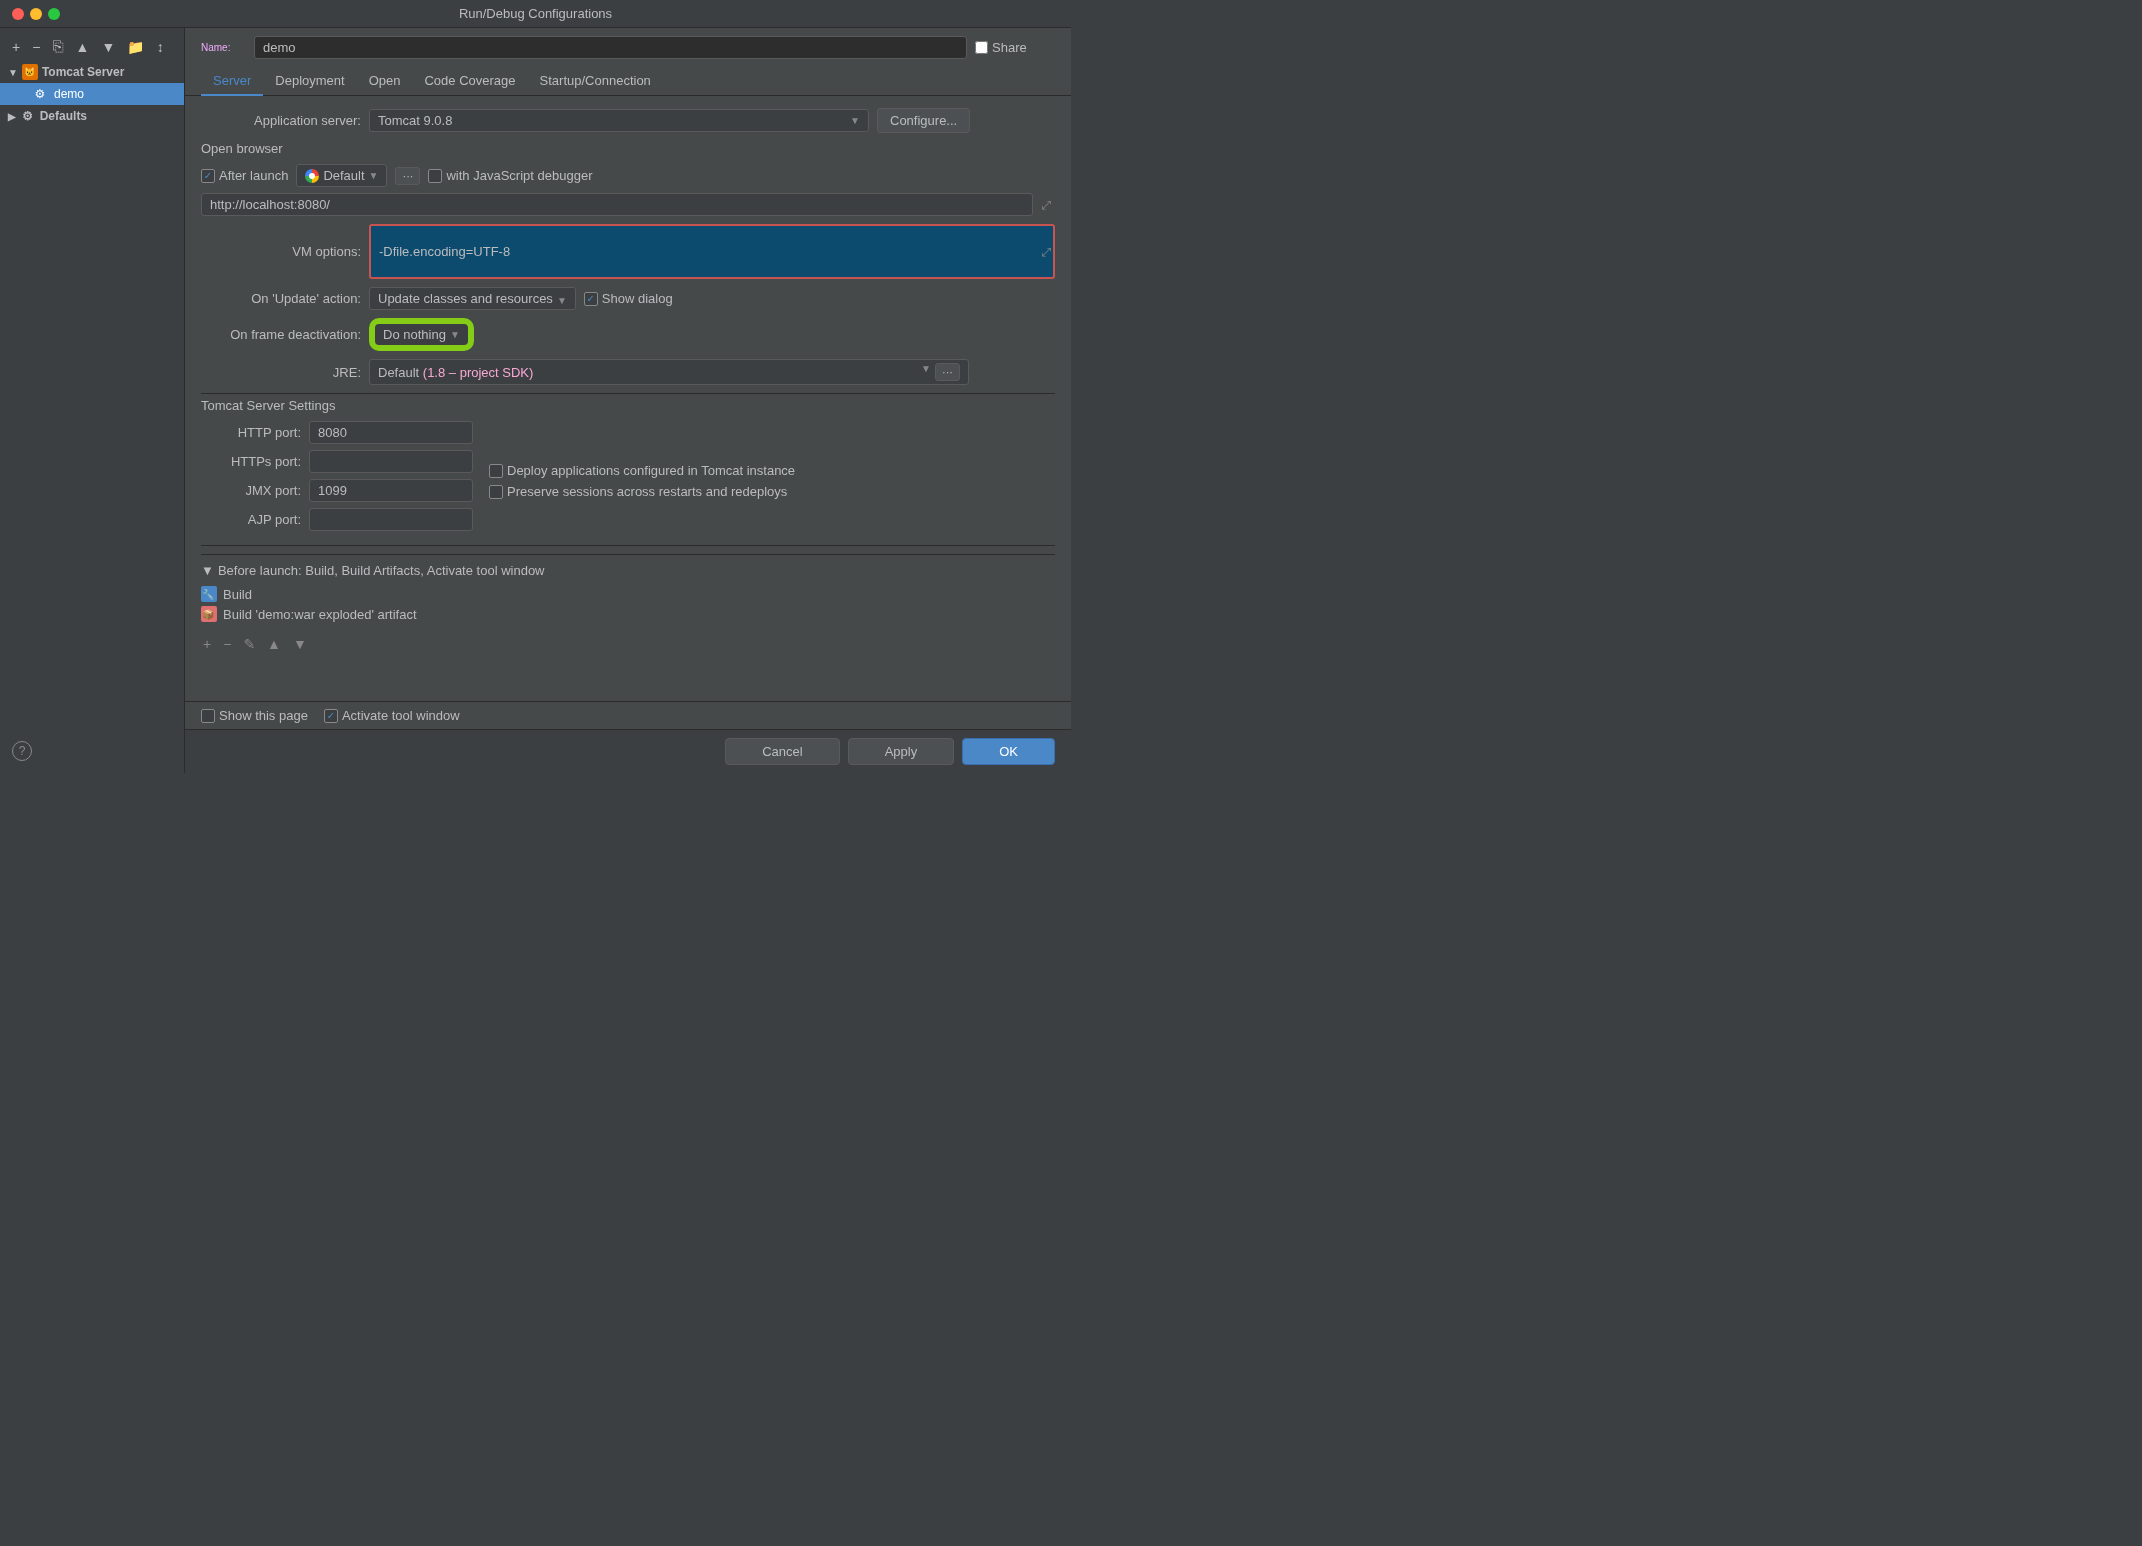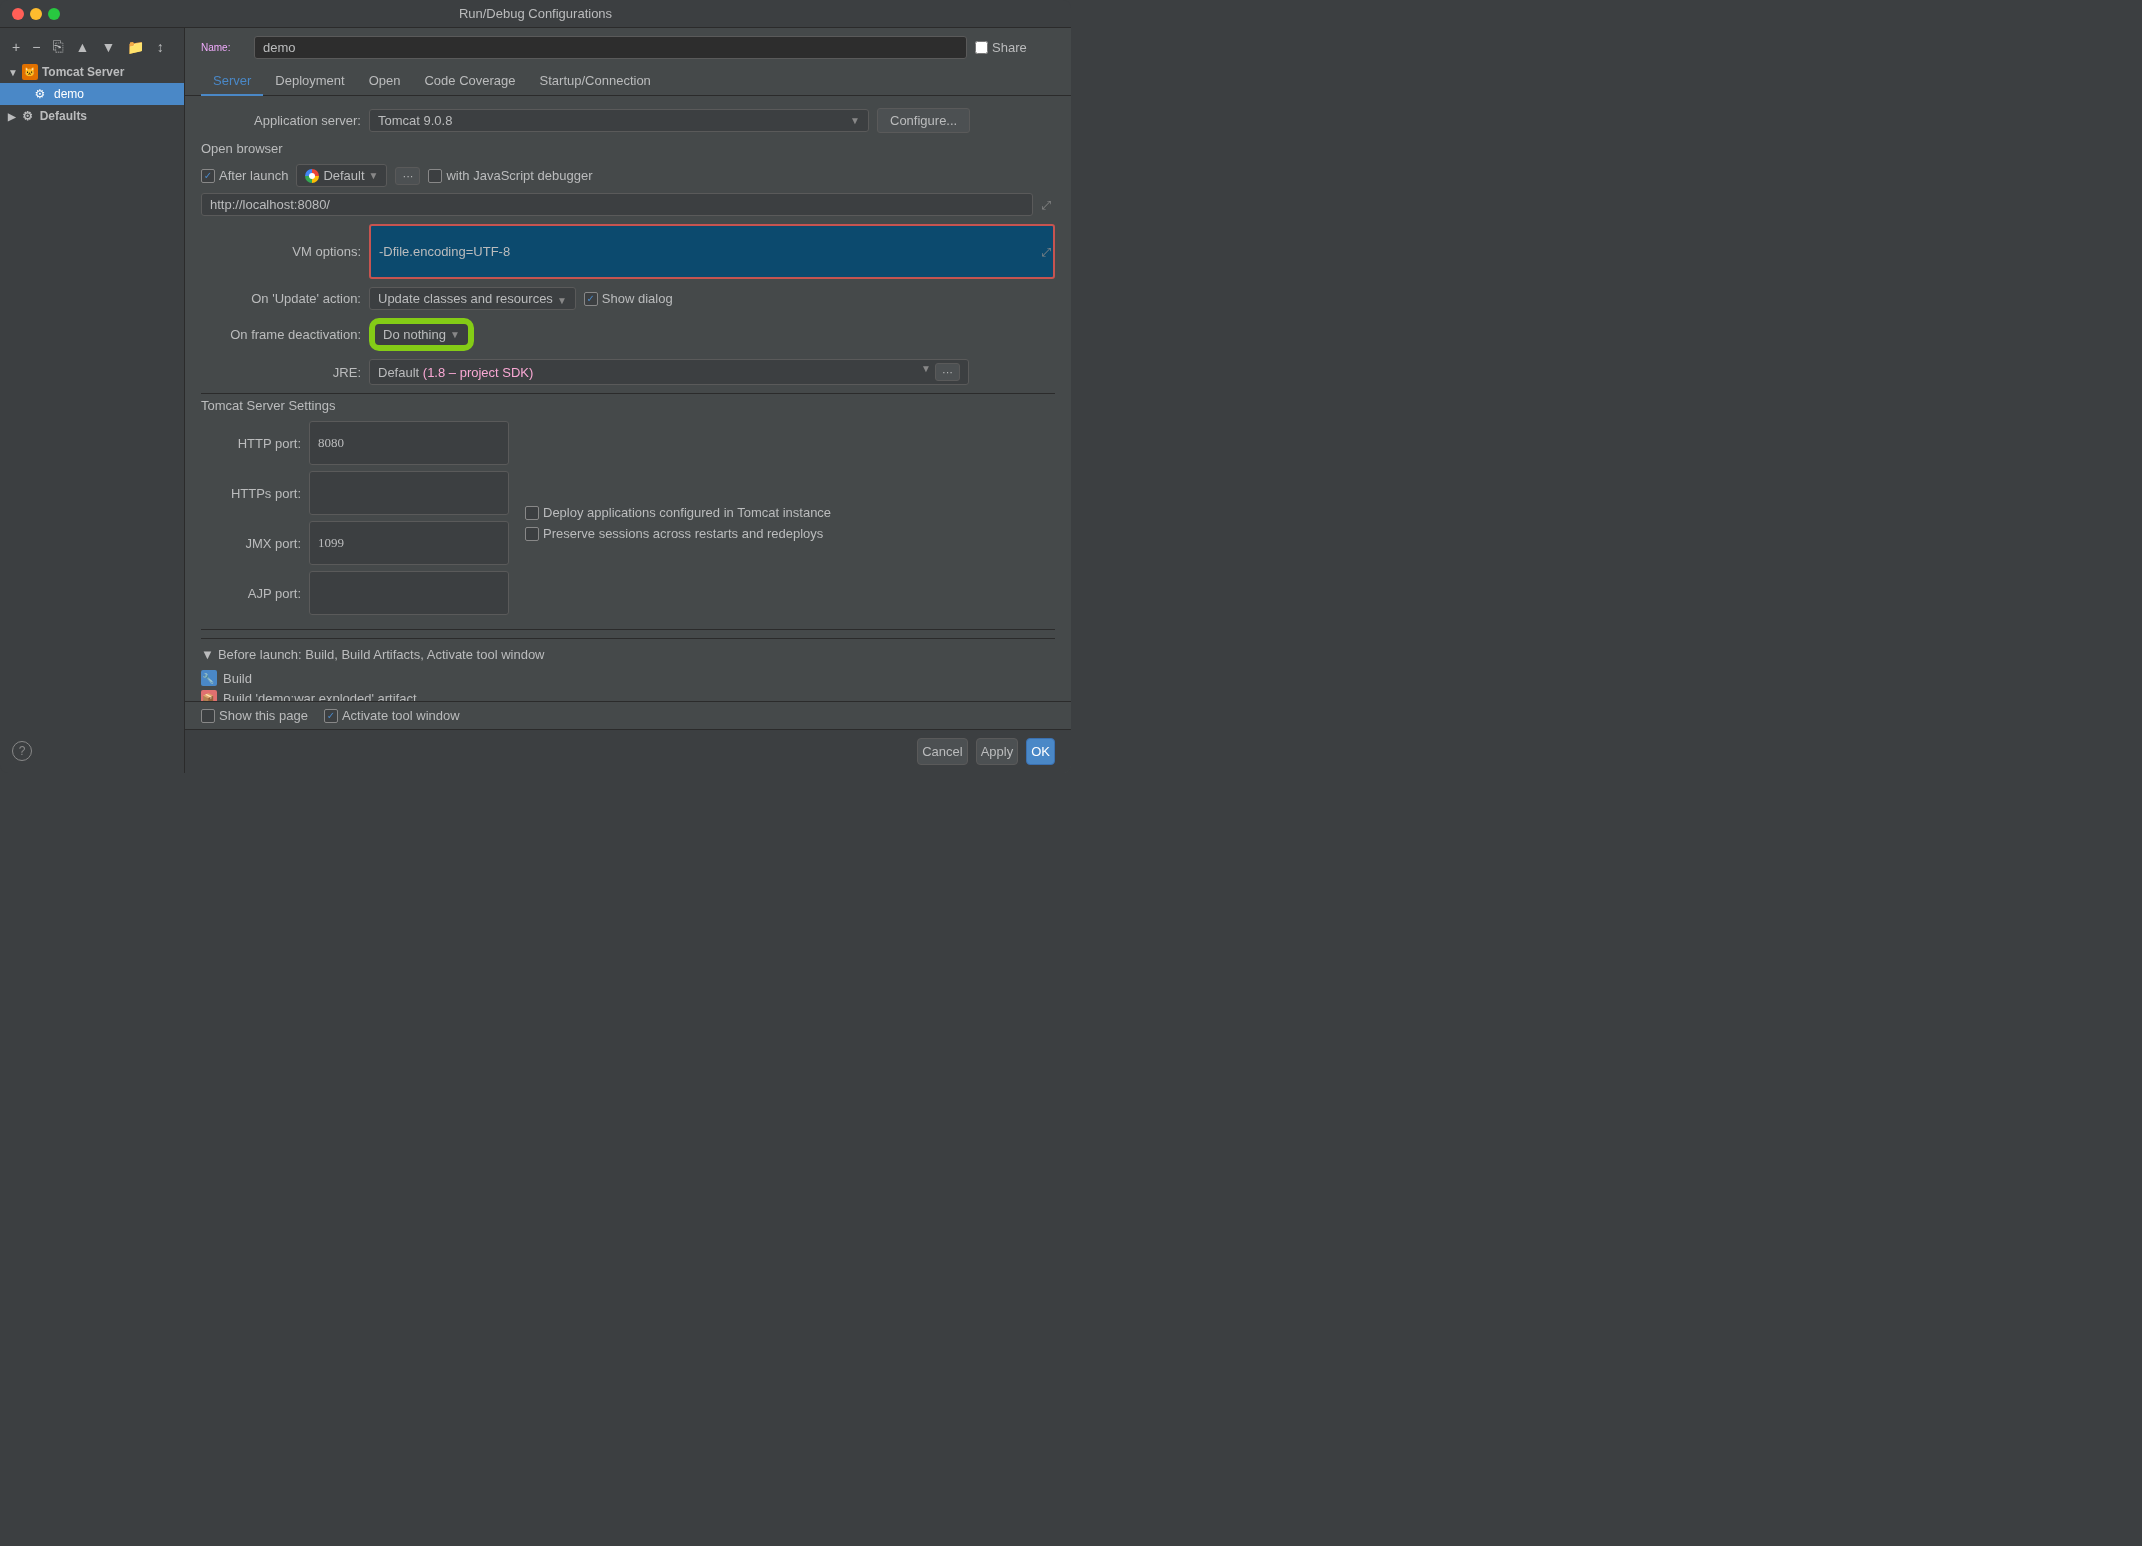--- a/index.html
+++ b/index.html
@@ -413,29 +413,28 @@
       margin-bottom: 6px;
       gap: 8px;
     }
     .port-label {
       min-width: 100px;
       text-align: right;
       color: #bbbcbd;
       font-size: 13px;
     }
     .port-input {
-      width: 200px;
-      background: #3c3f41;
-      border: 1px solid #5a5a5a;
-      border-radius: 3px;
-      color: #bbbcbd;
-      padding: 13px 8px;
+      width: 164px;
+      background: #3c3f41;
+      border: 1px solid #5a5a5a;
+      border-radius: 3px;
+      color: #bbbcbd;
+      padding: 3px 8px;
       font-size: 13px;
       outline: none;
-      font-family: Liberation Serif, serif;
     }
 
     
     .before-launch {
       margin-top: 8px;
       border-top: 1px solid #2b2b2b;
       padding-top: 8px;
     }
     .before-launch-title {
       display: flex;
@@ -492,21 +491,21 @@
     .footer {
       display: flex;
       align-items: center;
       justify-content: flex-end;
       gap: 8px;
       padding: 8px 16px;
       border-top: 1px solid #2b2b2b;
       background: #3c3f41;
     }
     .footer-btn {
-      padding: 5px 4px;
+      padding: 5px 36px;
       border-radius: 4px;
       font-size: 13px;
       cursor: pointer;
       border: 1px solid #5a5a5a;
     }
     .btn-cancel {
       background: #4c5052;
       color: #bbbcbd;
     }
     .btn-apply {

